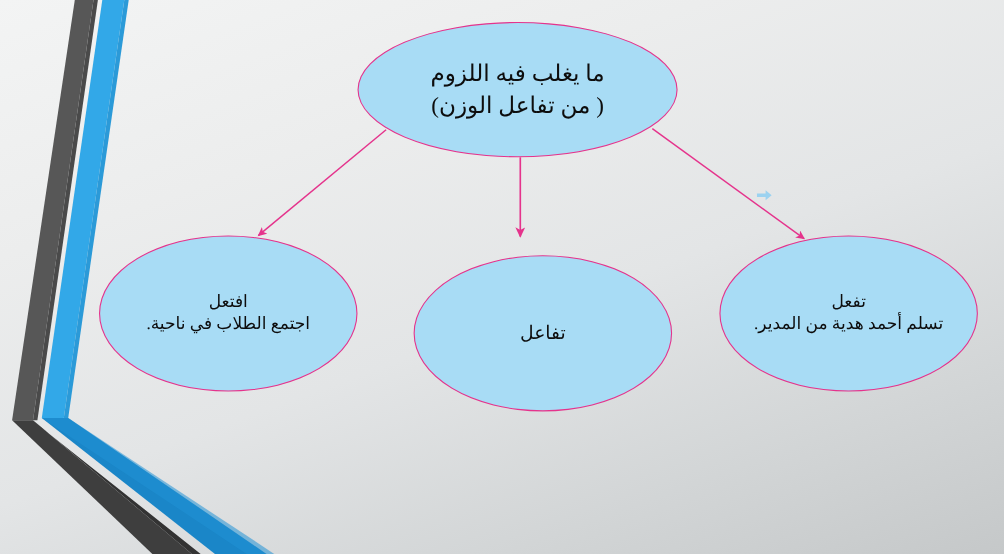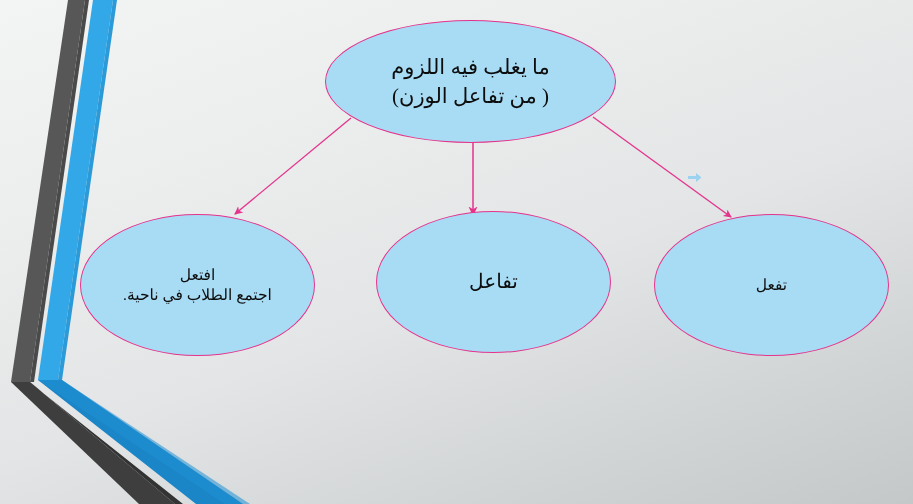--- a/index.html
+++ b/index.html
@@ -56,32 +56,32 @@
   #node-root {
     left: 325px;
     top: 20px;
     width: 291px;
     height: 123px;
     font-size: 21px;
     padding: 0 26px;
     line-height: 1.38;
   }
   #node-left {
-    left: 80px;
+    left: 90px;
     top: 214px;
     width: 235px;
     height: 142px;
     font-size: 15.5px;
   }
   #node-mid {
     left: 376px;
-    top: 211px;
+    top: 232px;
     width: 235px;
     height: 142px;
-    font-size: 20px;
+    font-size: 17px;
   }
   #node-right {
     left: 654px;
     top: 214px;
     width: 235px;
     height: 142px;
     font-size: 15.5px;
   }
   .node .line { display: block; white-space: nowrap; }
   .node .body { white-space: normal; }
@@ -144,15 +144,16 @@
     <span class="line">افتعل</span>
     <span class="body">اجتمع الطلاب في ناحية.</span>
   </div>
 
   <div class="node" id="node-mid">
     <span class="line">تفاعل</span>
   </div>
 
   <div class="node" id="node-right">
     <span class="line">تفعل</span>
+    <span class="body">تسلم أحمد هدية من المدير.</span>
   </div>
 
 </div>
 
 </body></html>

